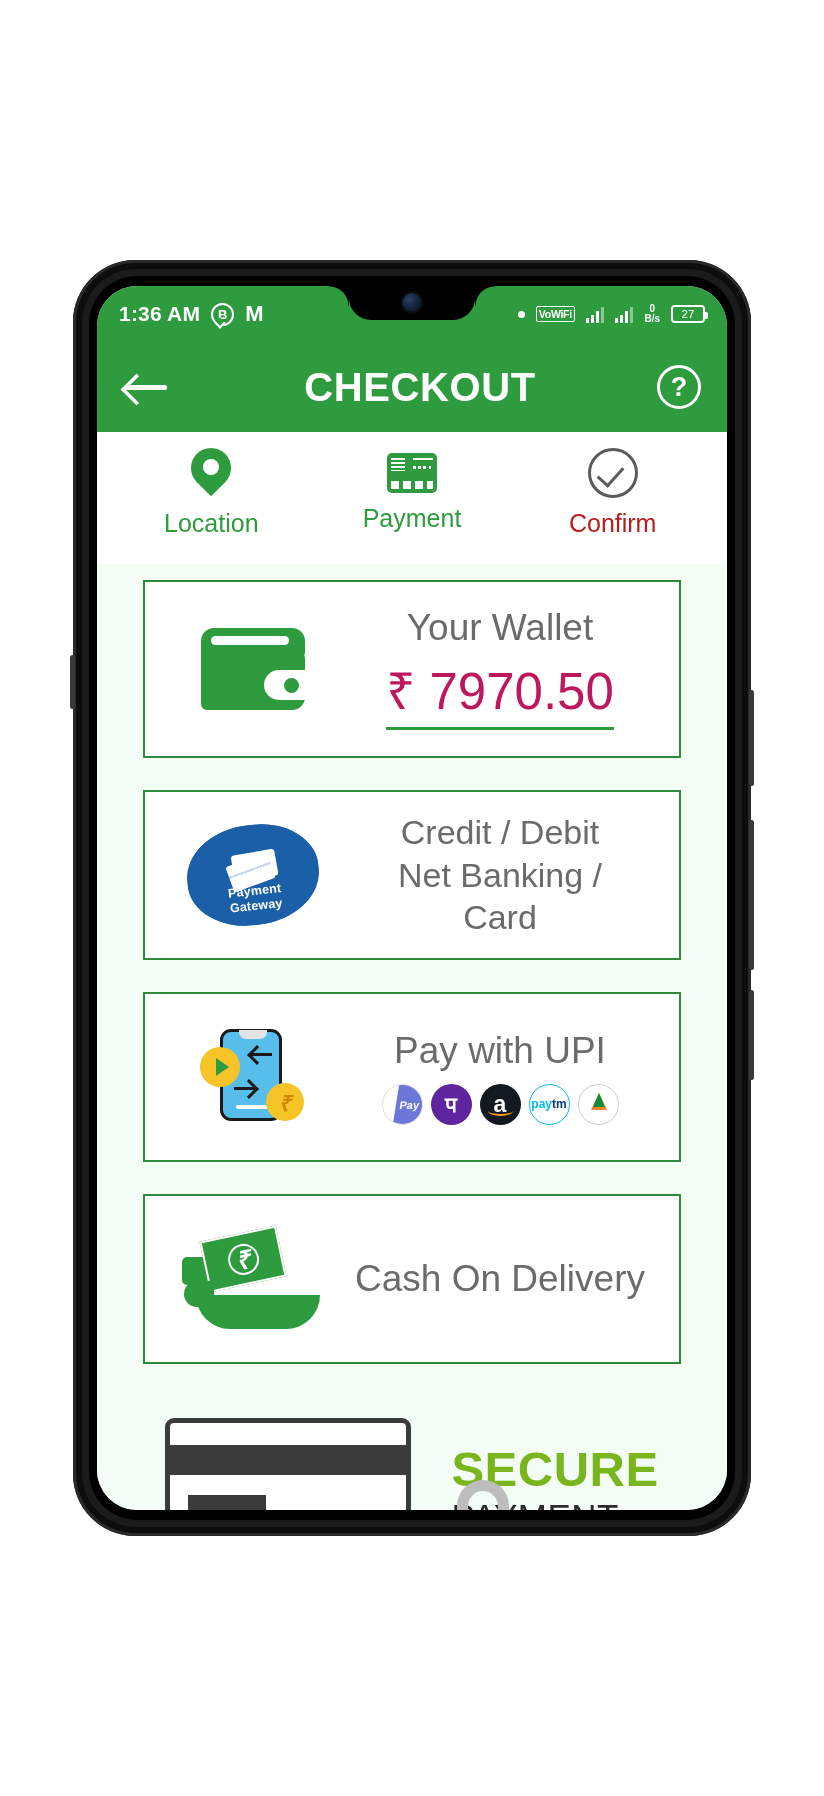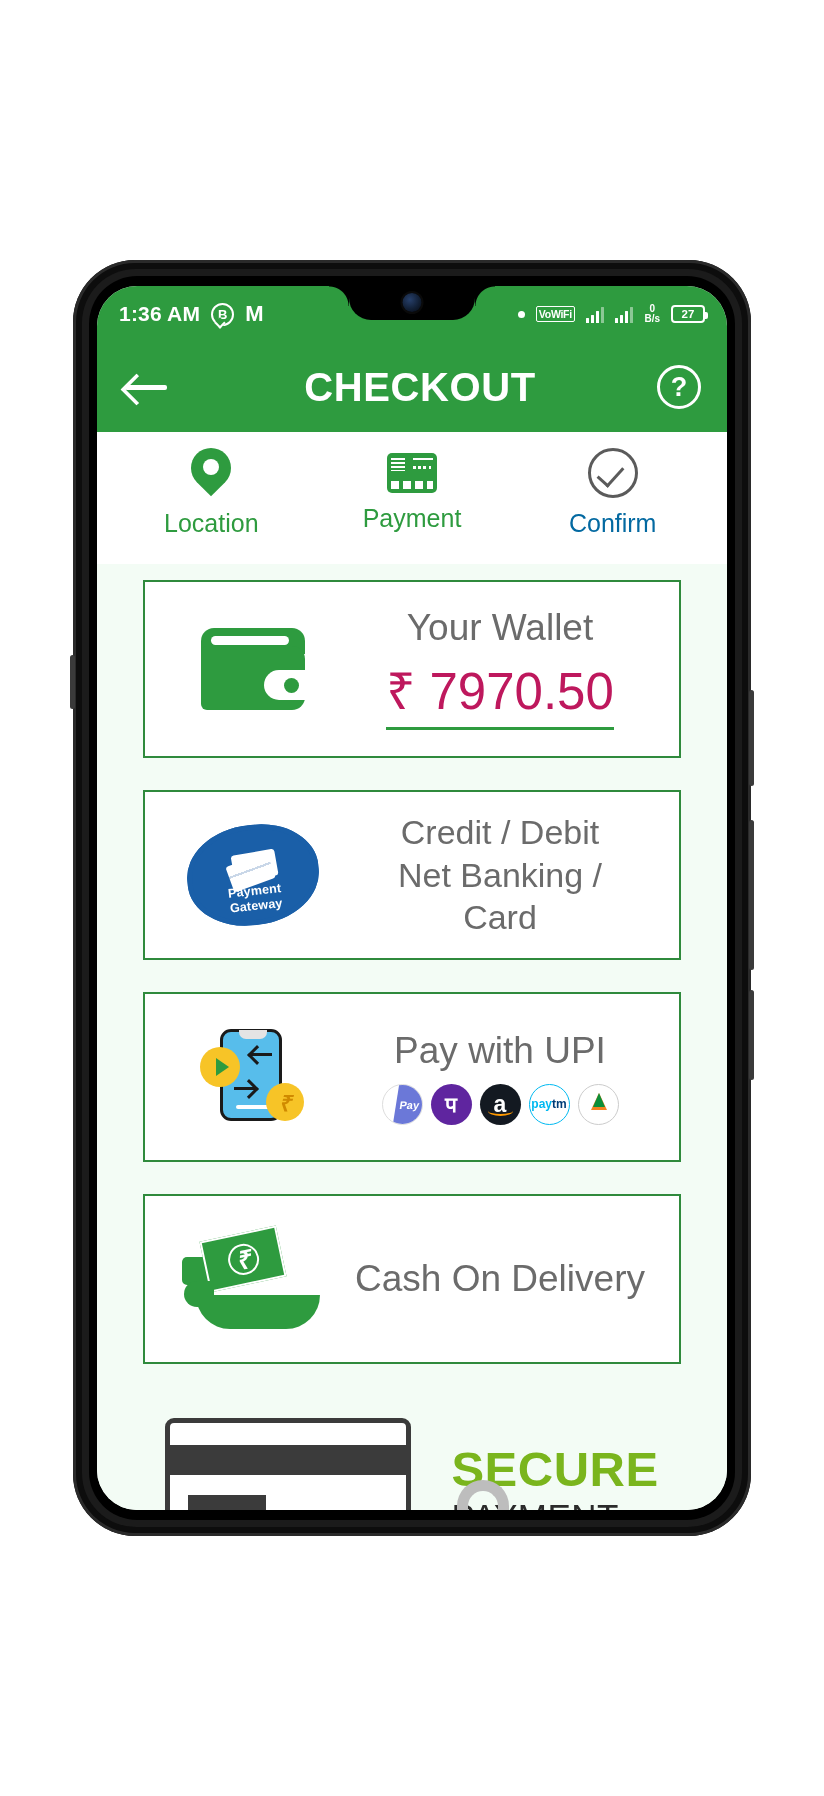--- a/index.html
+++ b/index.html
@@ -95,21 +95,21 @@
   .bars i { display: block; width: 3.4px; background: #fff; border-radius: .5px; }
   .bars i:nth-child(1){ height:5px; } .bars i:nth-child(2){ height:8px; }
   .bars i:nth-child(3){ height:12px; } .bars i:nth-child(4){ height:16px; opacity:.45; }
   .netspd {
     font-size: 10px; font-weight: bold; line-height: 1.0;
     text-align: center;
   }
   .battery {
     width: 34px; height: 18px; border: 2px solid #fff; border-radius: 4px;
     position: relative; display: flex; align-items: center; justify-content: center;
-    font-size: 11.5px; font-weight: bold; text-align: center;
+    font-size: 11.5px; font-weight: normal; text-align: center;
   }
   .battery:after {
     content: ""; position: absolute; right: -5px; top: 5px;
     width: 3px; height: 7px; background: #fff; border-radius: 0 2px 2px 0;
   }
   
   .notch {
     position: absolute; top: 0; left: 50%; transform: translateX(-50%);
     width: 126px; height: 34px;
     background: #000; border-radius: 0 0 22px 22px;
@@ -165,21 +165,21 @@
     background: #ffffff;
     display: flex; align-items: center;
     padding: 0 14px 10px;
   }
   .step {
     flex: 1; display: flex; flex-direction: column;
     align-items: center; gap: 11px; cursor: pointer;
   }
   .step-label { font-size: 25px; }
   .step.active .step-label { color: #2e9b3f; }
-  .step.inactive .step-label { color: #0369a1; }
+  .step.inactive .step-label { color: #b91c1c; }
 
   .pin-icon { width: 46px; height: 50px; position: relative; }
   .pin-icon:before {
     content: ""; position: absolute; left: 3px; top: 0;
     width: 40px; height: 40px; border-radius: 50% 50% 50% 0;
     background: #2e9b3f; transform: rotate(-45deg);
   }
   .pin-icon:after {
     content: ""; position: absolute; left: 15px; top: 11px;
     width: 16px; height: 16px; border-radius: 50%;

